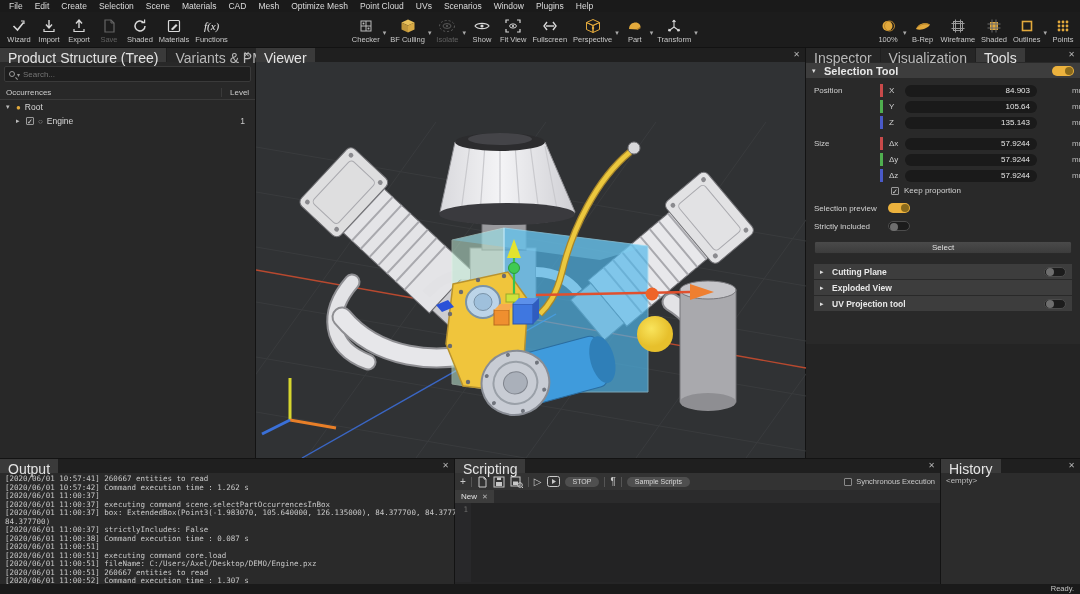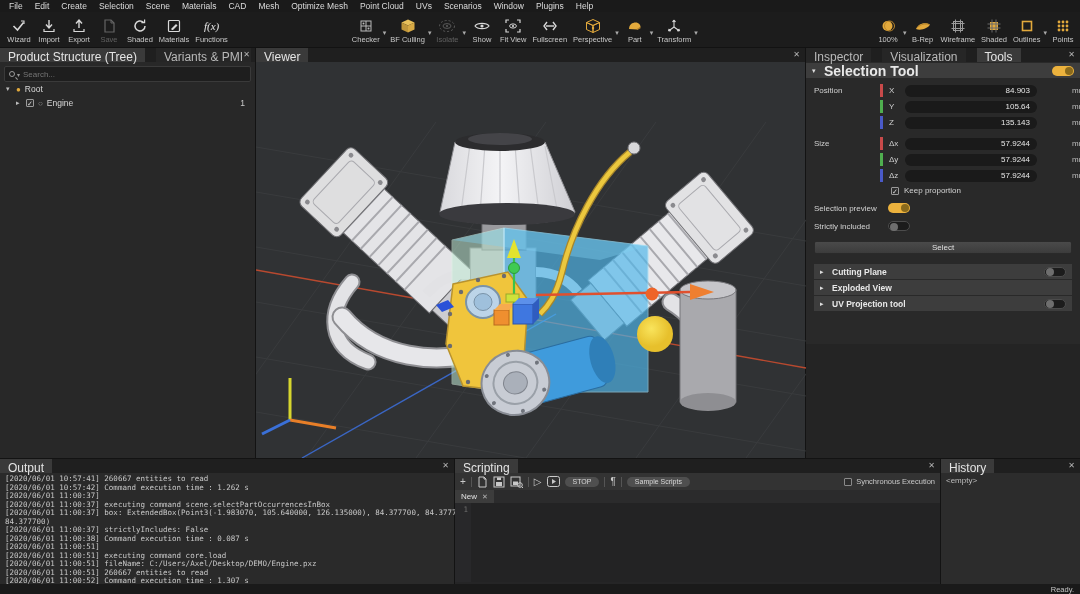--- a/index.html
+++ b/index.html
@@ -22,21 +22,21 @@
   .tg-right { margin-left:auto; margin-right:2px; }
   .tbtn { display:flex; flex-direction:column; align-items:center; justify-content:flex-start;
     min-width:30px; padding:2px 3px 0 3px; position:relative; }
   .tbtn .ticon { height:17px; display:flex; align-items:center; justify-content:center; }
   .tlabel { font-size:7.5px; color:#c9c9c9; margin-top:1px; white-space:nowrap; }
   .tbtn.disabled { opacity:.38; }
   .tcaret { font-size:7px; color:#aaa; align-self:center; margin:6px 1px 0 0; }
   .fx { font-size:11px; font-style:italic; color:#e8e8e8; font-family:"Liberation Serif", serif; }
   
   .panel-tabs { height:14px; background:#1f1f1f; display:flex; align-items:stretch; position:relative; }
-  .ptab { font-size:12px; color:#b9b9b9; padding:2px 8px 0 8px; background:#262626; margin-right:11px; white-space:nowrap; }
+  .ptab { font-size:14px; color:#b9b9b9; padding:2px 8px 0 8px; background:#262626; margin-right:1px; white-space:nowrap; }
   .ptab.active { background:#3a3a3a; color:#e4e4e4; }
   .ptab-close { position:absolute; right:5px; top:2px; font-size:8px; color:#b5b5b5; }
   .left-panel { position:absolute; left:0; top:48px; width:256px; height:410px; background:#282828; border-right:1px solid #131313; }
   .search-row { margin:4px 4px 0 4px; height:16px; background:#1e1e1e; border:1px solid #3a3a3a; border-radius:2px;
     display:flex; align-items:center; padding:0 4px; }
   .mag { width:6px; height:6px; border:1.2px solid #9a9a9a; border-radius:50%; position:relative; margin-right:2px; }
   .mag::after { content:""; position:absolute; width:3px; height:1.2px; background:#9a9a9a; transform:rotate(45deg); left:4.5px; top:5.5px; }
   .search-caret { font-size:6px; color:#9a9a9a; margin-right:3px; }
   .search-row input { background:transparent; border:none; outline:none; color:#bdbdbd; font-size:8px; width:200px; font-family:"Liberation Sans",sans-serif;}
   .tree-header { display:flex; margin-top:4px; padding:2px 6px; border-bottom:1px solid #3a3a3a; font-size:8px; color:#cfcfcf; }
@@ -47,21 +47,21 @@
   .tree-ico-circ { color:#9a9a9a; font-size:8px; margin:0 4px; }
   .cb { width:8px; height:8px; border:1px solid #9a9a9a; border-radius:1px; font-size:7px; line-height:7px; color:#d8d8d8; text-align:center; background:#2d2d2d; }
   .tree-level { margin-left:auto; width:24px; text-align:right; color:#c9c9c9; padding-right:4px;}
   
   .viewer { position:absolute; left:256px; top:48px; width:550px; height:410px; background:#303234; border-right:1px solid #131313; }
   .viewer .scene { position:absolute; left:0; top:14px; width:550px; height:396px; display:block; }
   
   .right-panel { position:absolute; left:806px; top:48px; width:274px; height:410px; background:#292929; }
   .section-head { height:15px; background:#3d3d3d; display:flex; align-items:center; padding:0 6px; margin-top:1px; }
   .section-head .sec-caret { font-size:7px; color:#ddd; width:12px; }
-  .section-head .sec-title { font-size:14px; font-weight:bold; color:#e8e8e8; }
+  .section-head .sec-title { font-size:11px; font-weight:bold; color:#e8e8e8; }
   .toggle { width:22px; height:10px; border-radius:5px; margin-left:auto; position:relative; }
   .toggle.on { background:#ecb23d; }
   .toggle.on::after { content:""; position:absolute; right:1px; top:1px; width:8px; height:8px; border-radius:50%; background:#8a6a1c; }
   .toggle.off { background:#1c1c1c; border:1px solid #4c4c4c; }
   .toggle.off::after { content:""; position:absolute; left:1px; top:0.5px; width:8px; height:8px; border-radius:50%; background:#6e6e6e; }
   .insp-body { padding:6px 8px 0 8px; }
   .irow { display:flex; align-items:center; height:13px; margin-bottom:3px; }
   .igroup { width:66px; font-size:8px; color:#cfcfcf; }
   .ibar { width:3px; height:13px; margin-right:6px; }
   .bar-x { background:#c84a4a; } .bar-y { background:#4fae4f; } .bar-z { background:#4a5ac8; }
@@ -93,21 +93,21 @@
   .sync { margin-left:auto; display:flex; align-items:center; gap:4px; font-size:7.5px; color:#c9c9c9; }
   .cb-empty { width:8px; height:8px; border:1px solid #8a8a8a; border-radius:1px; background:#2d2d2d; }
   .doc-tabs { height:13px; background:#2b2b2c; display:flex; align-items:stretch; }
   .doc-tab { background:#3c3c3c; color:#e0e0e0; font-size:8px; padding:1px 6px; display:flex; gap:5px; align-items:center; }
   .editor { position:relative; height:79px; background:#232324; display:flex; }
   .gutter { width:16px; text-align:right; padding:2px 3px 0 0; font-family:"DejaVu Sans Mono",monospace; font-size:7.5px; color:#6d6d6d; background:#28282a; }
   .history-panel { position:absolute; left:941px; top:458px; width:139px; height:126px; background:#2c2c2c; border-top:1px solid #131313; }
   .hist-body { font-size:8px; color:#bdbdbd; padding:3px 5px; }
   
   .statusbar { position:absolute; left:0; top:584px; width:1080px; height:10px; background:#1a1a1a;
-    display:flex; align-items:center; justify-content:flex-end; padding-right:6px; font-size:7.5px; color:#c6c6c6; }
+    display:flex; align-items:flex-start; justify-content:flex-end; padding-right:6px; font-size:7.5px; color:#c6c6c6; }
   svg.ic { display:block; }
 </style>
 </head>
 <body>
 
 <div id="app">
 
   <div class="menubar">
     <span class="menu-item">File</span>
     <span class="menu-item">Edit</span>
@@ -358,20 +358,24 @@
   <div class="left-panel">
     <div class="panel-tabs">
       <span class="ptab active">Product Structure (Tree)</span>
       <span class="ptab">Variants &amp; PMI</span>
       <span class="ptab-close">✕</span>
     </div>
     <div class="search-row">
       <span class="mag"></span>
       <span class="search-caret">▾</span>
       <input placeholder="Search..." style="">
+    </div>
+    <div class="tree-header">
+      <span class="col-occ">Occurrences</span>
+      <span class="col-level">Level</span>
     </div>
     <div class="tree-row">
       <span class="tree-caret">▾</span>
       <span class="tree-ico-root">●</span>
       <span>Root</span>
     </div>
     <div class="tree-row" style="padding-left:16px;">
       <span class="tree-caret">▸</span>
       <span class="cb">✓</span>
       <span class="tree-ico-circ">○</span>

